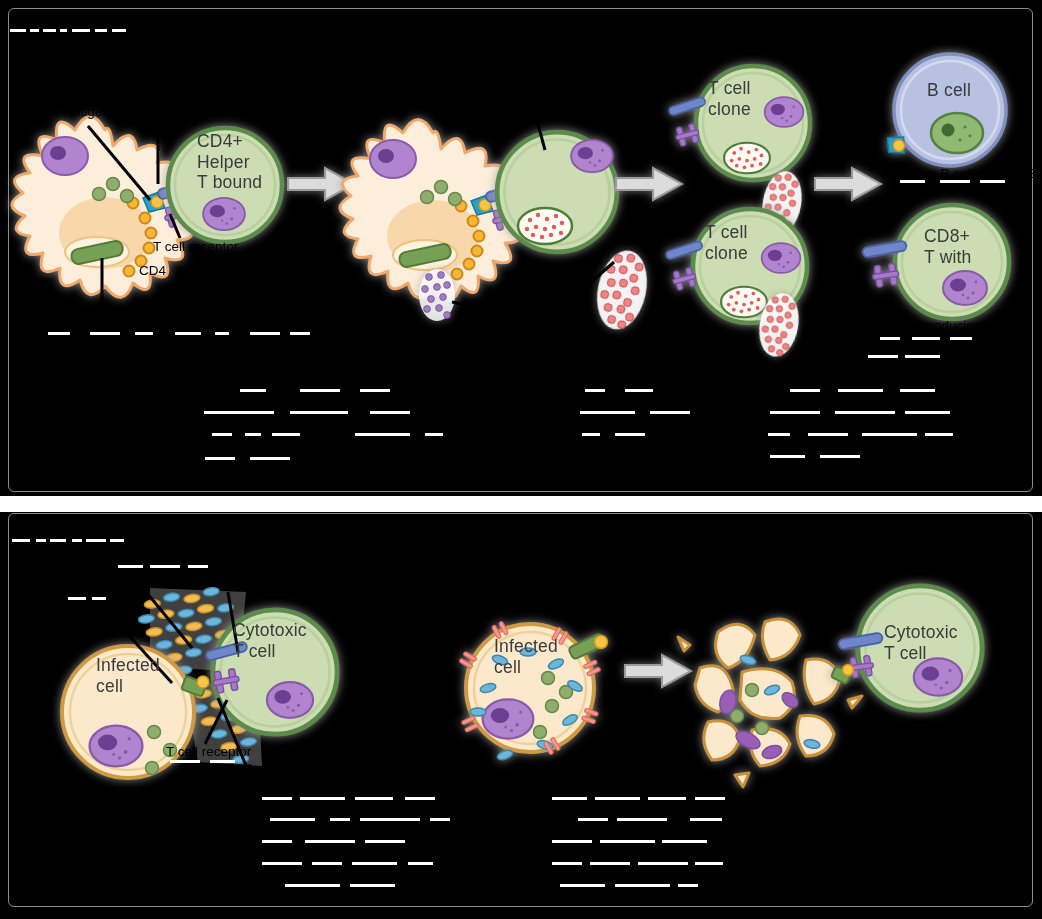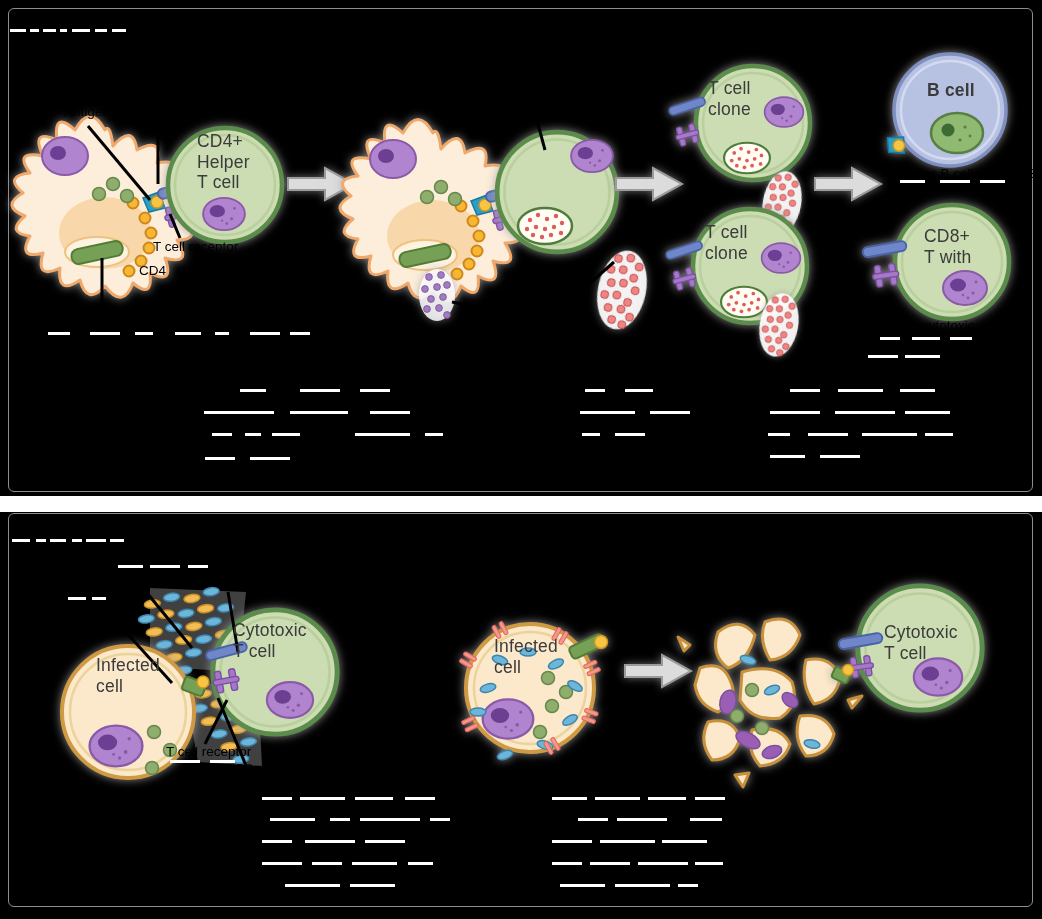--- a/index.html
+++ b/index.html
@@ -476,31 +476,31 @@
 
   <div class="txt lbl" style="left:64px;top:104px;">Antigen</div>
   <div class="txt lbl" style="left:134px;top:104px;">MHC II</div>
   <div class="txt lbl" style="left:153px;top:239px;">T cell receptor</div>
   <div class="txt lbl" style="left:139px;top:263px;">CD4</div>
   <div class="txt lbl" style="left:46px;top:314px;">Antigen-presenting cell (APC)</div>
   <div class="txt lbl" style="left:486px;top:66px;">Activated helper
 T cell</div>
   <div class="txt lbl" style="left:482px;top:303px;">Cytokines</div>
   <div class="txt lbl" style="left:882px;top:166px;width:152px;overflow:hidden;white-space:nowrap;">Activates B cells and CD8+ T cells</div>
-  <div class="txt lbl" style="left:862px;top:318px;">Becomes cytotoxic
+  <div class="txt lbl" style="left:862px;top:318px;">Becomes producing
 T cell.</div>
 
   <div class="txt cellTxt" style="left:197px;top:131px;">CD4+
 Helper
-T cell</div>
+T bound</div>
   <div class="txt cellTxt" style="left:708px;top:78px;">T cell
 clone</div>
   <div class="txt cellTxt" style="left:705px;top:222px;">T cell
 clone</div>
-  <div class="txt cellTxt" style="left:927px;top:80px;font-weight:bold;">B cell</div>
+  <div class="txt cellTxt" style="left:927px;top:80px;">B cell</div>
   <div class="txt cellTxt" style="left:924px;top:226px;">CD8+
 T with</div>
 
   <div class="txt step" style="left:185px;top:366px;width:276px;">1. An antigen-presenting cell (APC) engulfs a pathogen and displays antigen fragments bound to MHC II. A helper T cell recognizes the antigen–MHC II complex with its T cell receptor and is activated.</div>
   <div class="txt step" style="left:560px;top:366px;width:150px;">2. The activated helper T cell releases cytokines and proliferates, producing clones of itself.</div>
   <div class="txt step" style="left:752px;top:366px;width:220px;">3. Cytokines released by the T cell clones activate B cells and CD8+ T cells, which become cytotoxic T cells.</div>
 
   <div class="txt ttl" style="left:12px;top:517px;">(b) Cytotoxic T cells</div>
   <div class="txt lbl" style="left:108px;top:550px;margin-left:12px;">Granzymes</div>
   <div class="txt lbl" style="left:142px;top:567px;">Antigen</div>

